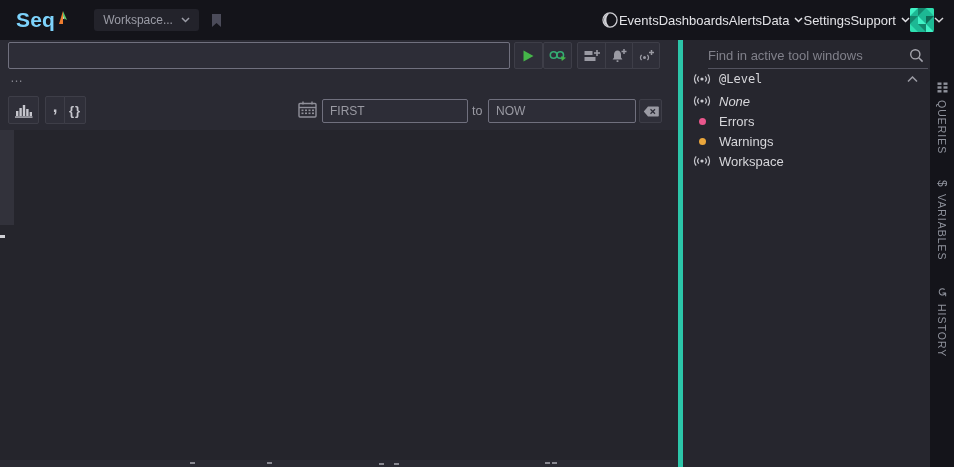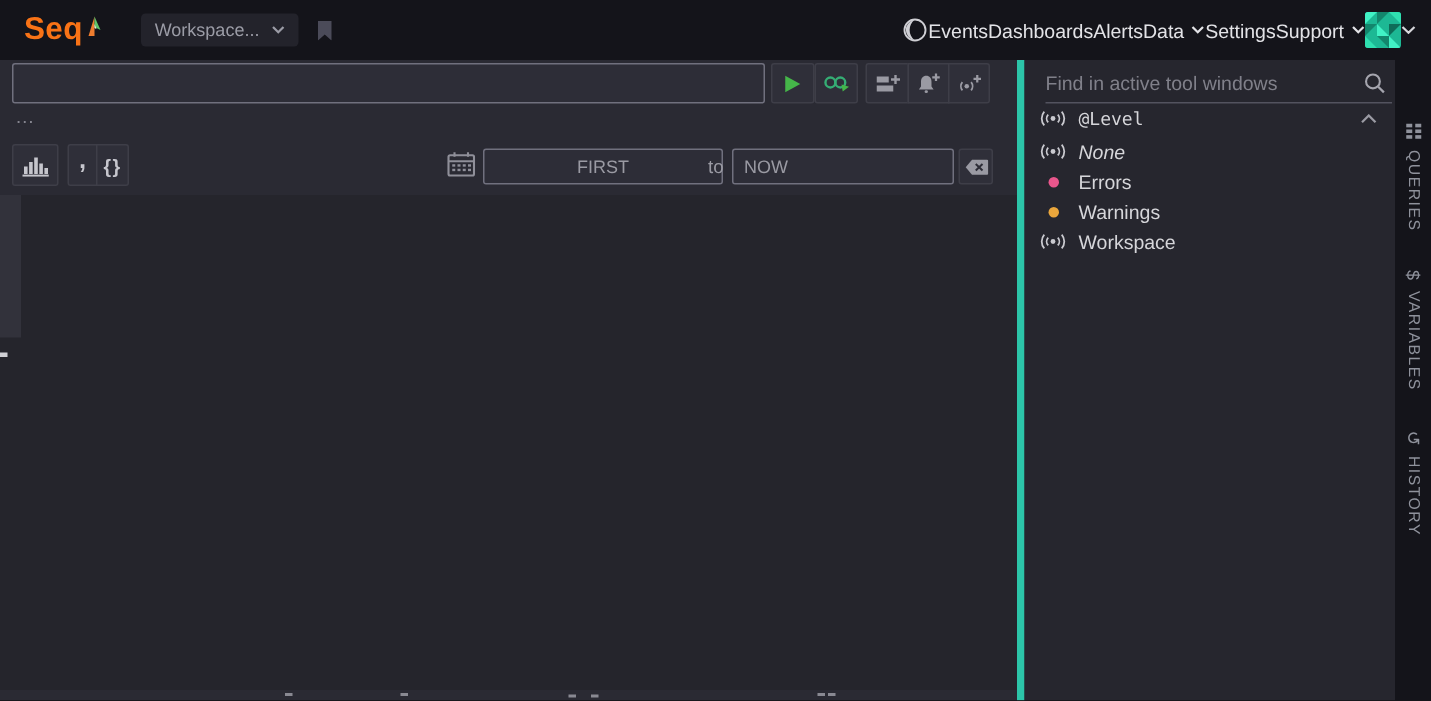--- a/index.html
+++ b/index.html
@@ -3,21 +3,21 @@
 <meta charset="utf-8">
 <style>
   * { margin:0; padding:0; box-sizing:border-box; }
   body { background:#000; }
   .app { position:relative; width:954px; height:467px; background:#26262e; overflow:hidden;
          font-family:"Liberation Sans", sans-serif; }
 
   
   .topbar { position:absolute; left:0; top:0; width:954px; height:40px; background:#14141a;
             display:flex; align-items:center; padding:0 10px 0 16px; z-index:6; }
-  .logo { display:flex; align-items:flex-start; gap:3px; color:#f97316; font-size:21px;
+  .logo { display:flex; align-items:flex-start; gap:3px; color:#7dd3fc; font-size:21px;
           font-weight:bold; letter-spacing:.2px; }
   .logo svg { margin-top:2px; }
   .ws-btn { margin-left:26px; height:22px; background:#23232b; border:none; border-radius:3px;
             color:#9b9ca6; font-size:12px; display:flex; align-items:center; gap:8px;
             padding:0 9px; cursor:pointer; font-family:inherit; }
   .bookmark { margin-left:12px; color:#4b4b59; display:flex; }
   .topnav { margin-left:auto; display:flex; align-items:center; }
   .navitem { color:#e3e3e7; font-size:13px; display:flex; align-items:center; gap:5px; cursor:pointer; }
   .moon { display:flex; color:#cfcfd4; }
   .avatar { width:24px; height:24px; border-radius:2px; overflow:hidden; display:flex; }
@@ -48,21 +48,21 @@
   .gutter { position:absolute; left:0; top:130px; width:14px; height:95px; background:#32323b; }
   .gutter-tick { position:absolute; left:0; top:235px; width:5px; height:3px; background:#d0d0d5; }
   .bottomstrip { position:absolute; left:0; top:460px; width:678px; height:7px; background:#2a2a33; }
   .frag { position:absolute; top:462px; width:5px; height:2px; background:#9a9aa3; opacity:.85; }
 
   
   .splitter { position:absolute; left:678px; top:40px; width:5px; height:427px; background:#2cc5a9; cursor:col-resize; }
 
   
   .panel { position:absolute; left:683px; top:40px; width:247px; height:427px; background:#26262e; }
-  .find-row { display:flex; align-items:center; margin:3px 2px 0 14px; height:26px;
+  .find-row { display:flex; align-items:center; margin:3px 2px 0 25px; height:26px;
               border-bottom:1px solid #53535f; }
   .find-input { flex:1; background:transparent; border:none; outline:none; color:#d6d6da;
                 font-size:13px; font-family:inherit; }
   .find-input::placeholder { color:#80808a; }
   .find-mag { color:#a5a5ae; display:flex; margin-right:4px; }
   .sig-header { display:flex; align-items:center; padding:14px 10px 8px 14px; }
   .sig-title { color:#c5c5cb; font-size:11px; letter-spacing:.6px; }
   .sig-actions { margin-left:auto; display:flex; align-items:center; gap:12px; color:#9a9aa3; }
   .sig-item { display:flex; align-items:center; height:20px; padding-left:8px; cursor:pointer; }
   .sig-icon { width:22px; display:flex; justify-content:center; color:#c9c9cf; }
@@ -235,21 +235,21 @@
             <rect x="7" y="8.5" width="2" height="1.6"></rect>
             <rect x="10.5" y="8.5" width="2" height="1.6"></rect>
             <rect x="14" y="8.5" width="2" height="1.6"></rect>
           <rect x="3.5" y="11.5" width="2" height="1.6"></rect>
             <rect x="7" y="11.5" width="2" height="1.6"></rect>
             <rect x="10.5" y="11.5" width="2" height="1.6"></rect>
             <rect x="14" y="11.5" width="2" height="1.6"></rect>
         </g>
       </svg>
     </span>
-    <input class="range-input" style="left: 322px; width: 160px; text-align: center;" type="text" value="FIRST">
+    <input class="range-input" style="left: 322px; width: 146px;" type="text" value="FIRST">
     <span class="to-label">to</span>
     <input class="range-input" style="left: 488px; width: 148px;" type="text" value="NOW">
     <div class="btn" style="left:639px; top:59px; width:23px; height:24px;">
       <svg width="16" height="11" viewBox="0 0 16 11">
         <path d="M5,0.5 H15 a0.8,0.8 0 0 1 0.8,0.8 V9.7 a0.8,0.8 0 0 1 -0.8,0.8 H5 L0.8,5.5 Z" fill="#9a9aa3"></path>
         <line x1="7.5" y1="3.3" x2="12" y2="7.7" stroke="#2d2d37" stroke-width="1.3"></line>
         <line x1="12" y1="3.3" x2="7.5" y2="7.7" stroke="#2d2d37" stroke-width="1.3"></line>
       </svg>
     </div>
   </div>

